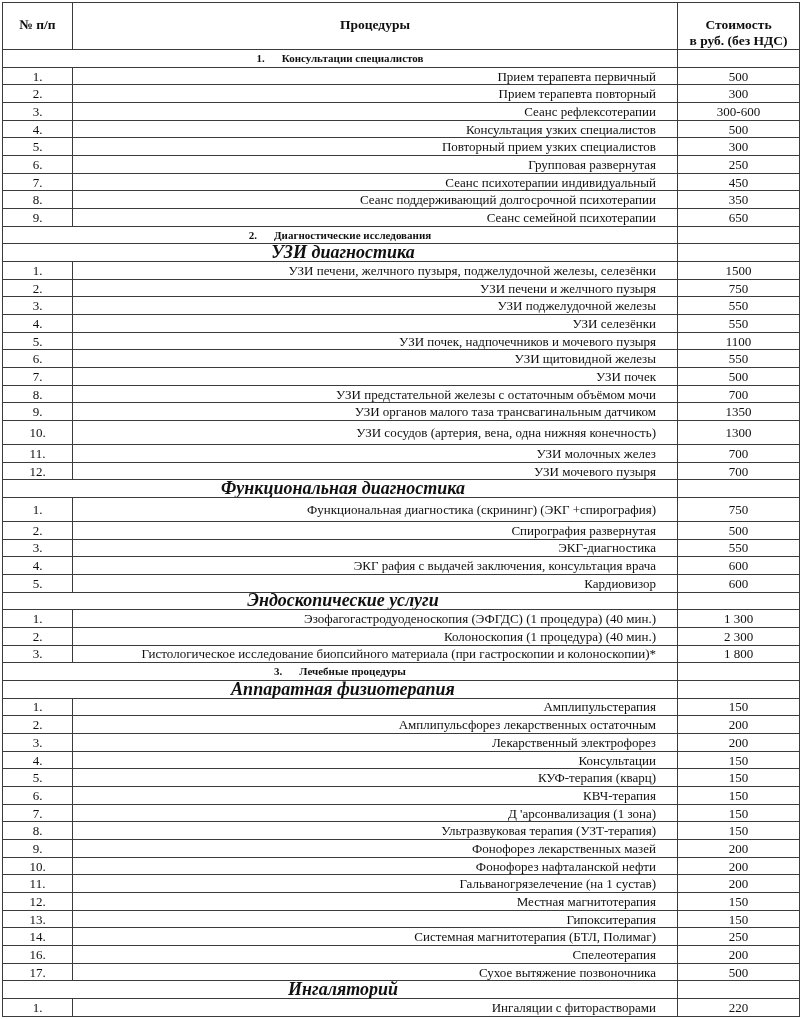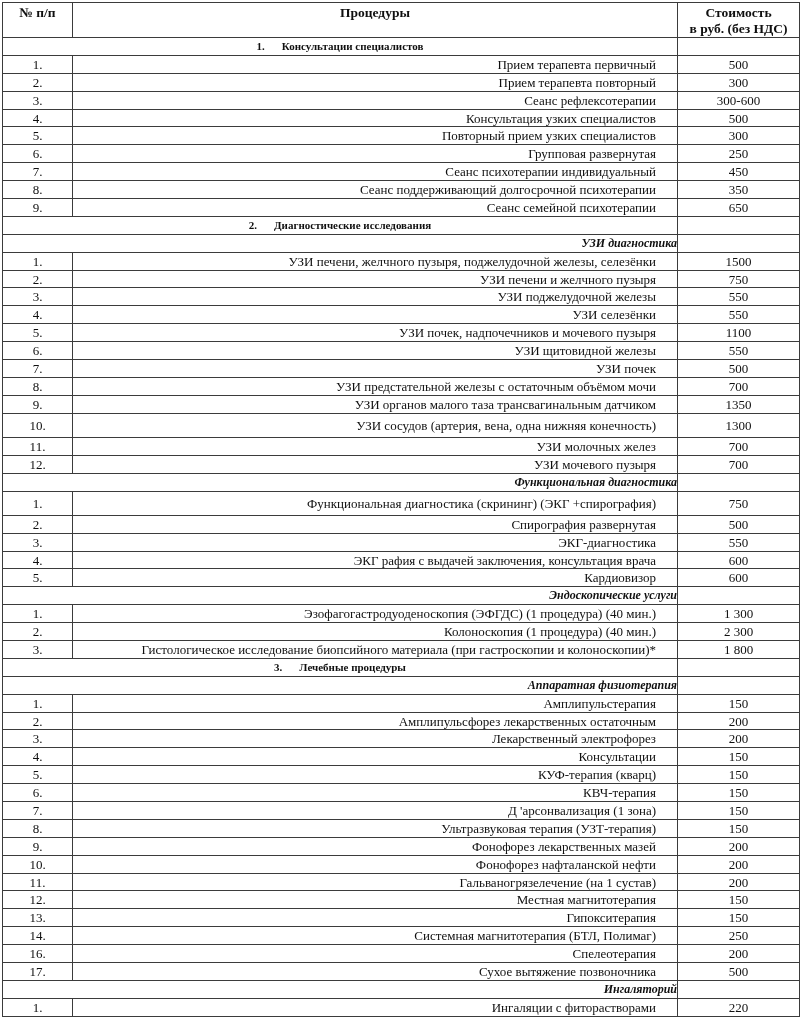--- a/index.html
+++ b/index.html
@@ -41,21 +41,21 @@
   tr { height: 17px; }
   tr.head-row { height: 35px; }
   tr.tall { height: 23px; }
 
   th {
     font-weight: bold;
     text-align: center;
     font-size: 13.5px;
     line-height: 16px;
     vertical-align: top;
-    padding-top: 2px;
+    padding-top: 14px;
   }
   td.num {
     text-align: center;
   }
   td.name {
     text-align: right;
     padding-left: 11px;
     padding-right: 21px;
   }
   td.price {
@@ -66,23 +66,23 @@
     text-align: center;
     font-size: 11px;
   }
   td.section .sec-num {
     display: inline-block;
     margin-right: 17px;
   }
   td.subsection {
     font-weight: bold;
     font-style: italic;
-    text-align: right;
+    text-align: center;
     padding-left: 6px;
-    font-size: 12px;
+    font-size: 18px;
   }
 </style>
 </head>
 <body>
 
 <div class="page">
   <table class="price-table">
     <colgroup>
       <col class="c-num">
       <col class="c-name">

